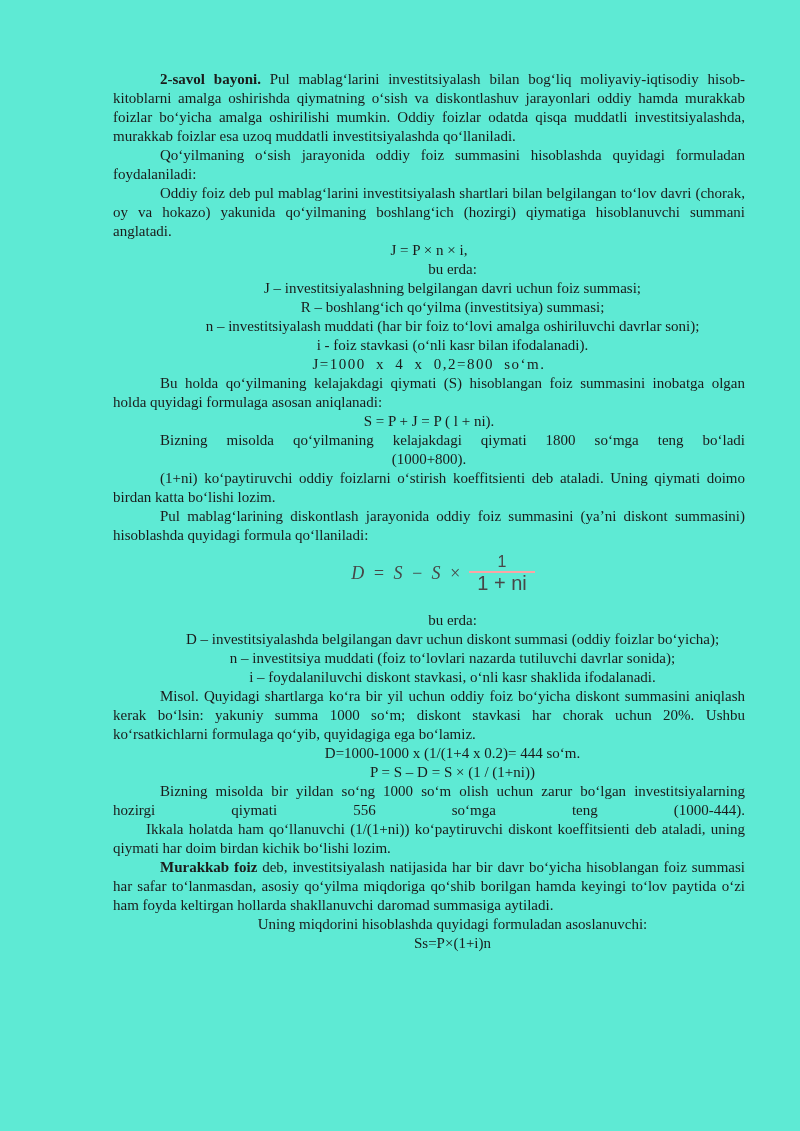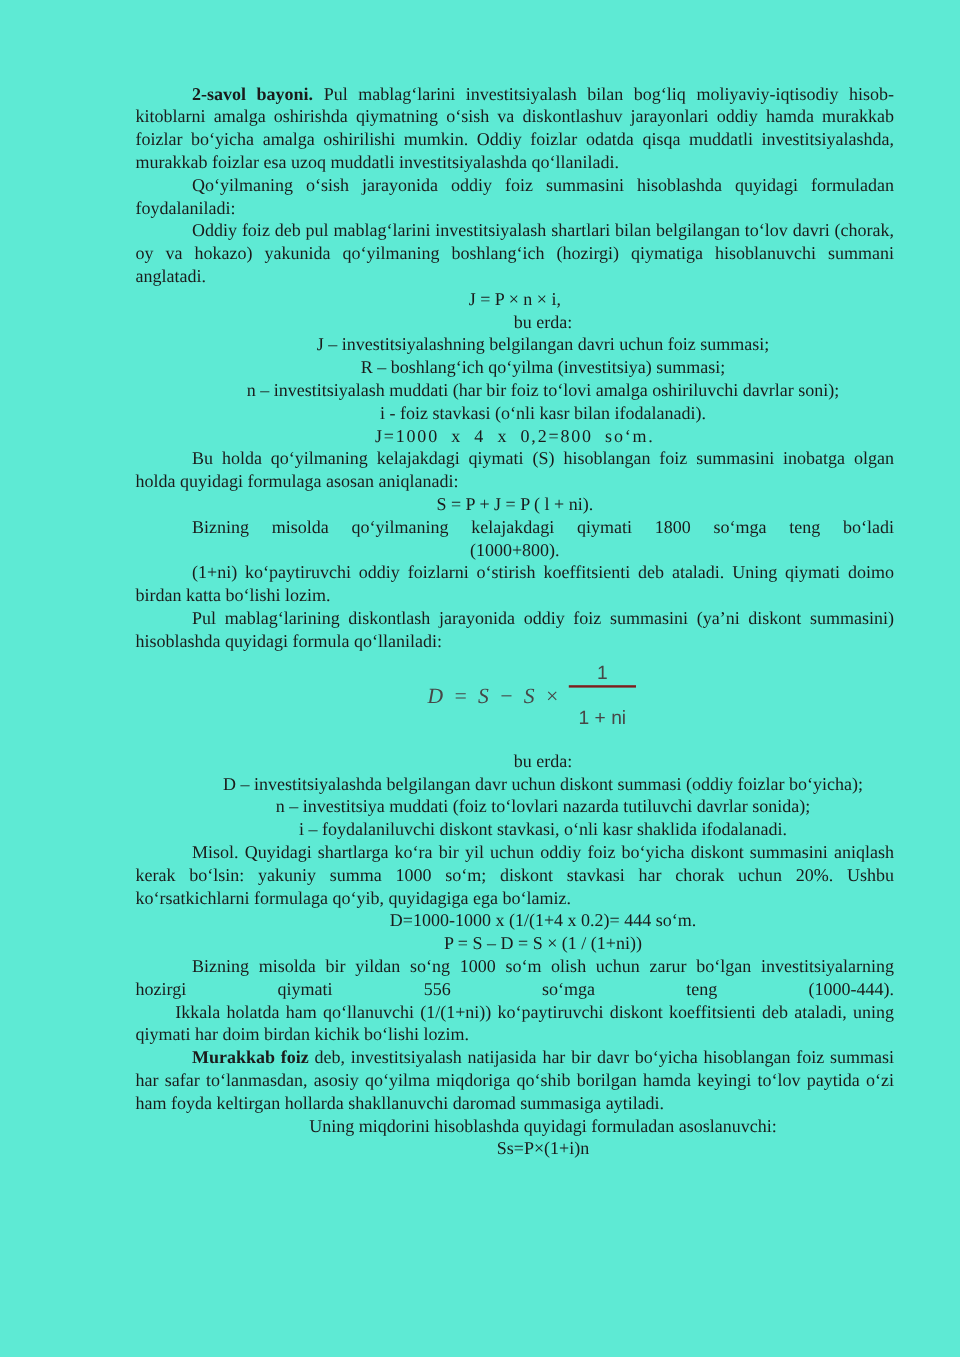--- a/index.html
+++ b/index.html
@@ -69,24 +69,24 @@
     font-style: normal;
     transform: translateY(-2px);
   }
   .frac .num {
     display: block;
     font-size: 16px;
     line-height: 19px;
   }
   .frac .den {
     display: block;
-    border-top: 2px solid #7f1d1d;
-    font-size: 16px;
+    border-top: 2px solid #fca5a5;
+    font-size: 20px;
     line-height: 19px;
-    padding: 16px 8px 0 8px;
+    padding: 1px 8px 0 8px;
   }
 </style>
 </head>
 <body>
 
 <div class="page">
   <div class="content">
 
     <p class="ind"><b>2-savol bayoni.</b><span> Pul mablag‘larini investitsiyalash bilan bog‘liq moliyaviy-iqtisodiy hisob-kitoblarni amalga oshirishda qiymatning o‘sish va diskontlashuv jarayonlari oddiy hamda murakkab foizlar bo‘yicha amalga oshirilishi mumkin. Oddiy foizlar odatda qisqa muddatli investitsiyalashda, murakkab foizlar esa uzoq muddatli investitsiyalashda qo‘llaniladi.</span></p>
 

